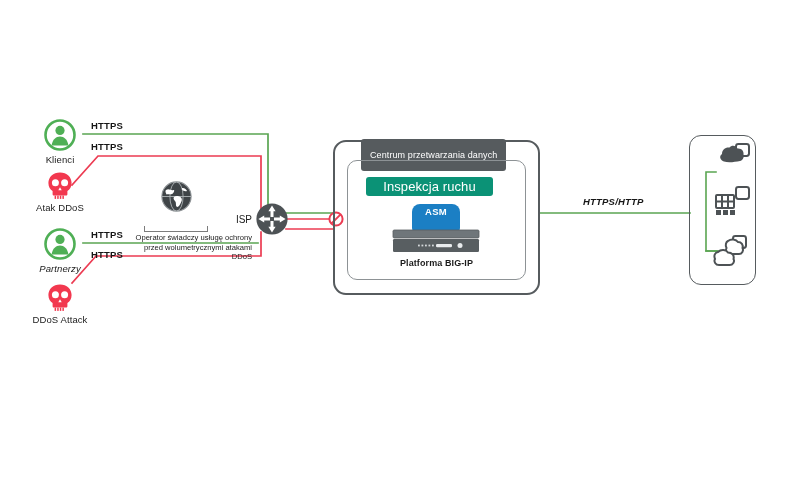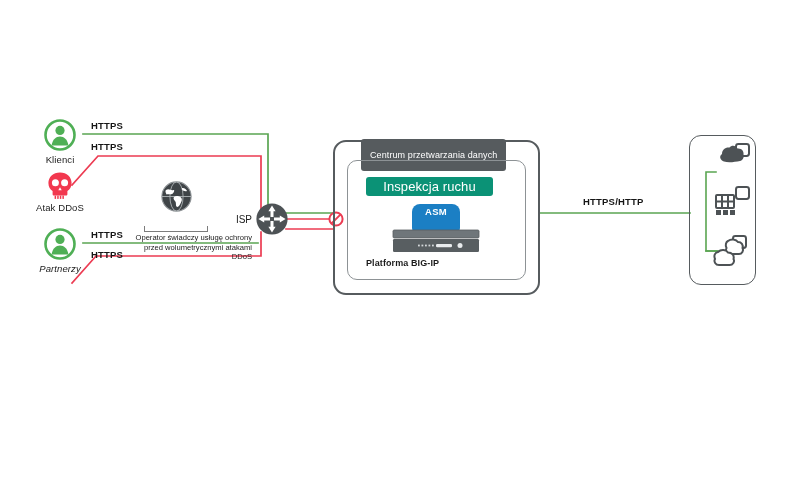--- a/index.html
+++ b/index.html
@@ -160,21 +160,21 @@
     left: 392px;
     top: 229px;
     width: 88px;
     height: 24px;
   }
   #bigip-caption {
     position: absolute;
     left: 366px;
     top: 258px;
     width: 141px;
-    text-align: left;
+    text-align: center;
     font-size: 9px;
     font-weight: bold;
     color: #1b1b1b;
     letter-spacing: .1px;
   }
 
   
   #appstack {
     position: absolute;
     left: 689px;
@@ -254,30 +254,43 @@
 
   <div class="endpoint" style="left:17px; top:227px;font-style:italic;">
     <svg class="glyph" width="34" height="34" viewBox="0 0 34 34">
       <circle cx="17" cy="17" r="14.5" fill="#ffffff" stroke="#4faf55" stroke-width="2.6"></circle>
       <circle cx="17" cy="12.4" r="4.6" fill="#4faf55"></circle>
       <path d="M 8.6 27.5 C 9.6 21.3 13 18.6 17 18.6 C 21 18.6 24.4 21.3 25.4 27.5 Z" fill="#4faf55"></path>
     </svg>
     <span class="caption">Partnerzy</span>
   </div>
 
+  <div class="endpoint" style="left:17px; top:282px;">
+    <svg class="glyph" width="30" height="30" viewBox="0 0 30 30">
+      <path d="M15 2.4 C 8.1 2.4 3.4 7 3.4 13 C 3.4 17 5.3 19.6 7.6 21.1 L 7.6 24.2 C 7.6 25 8.2 25.6 9 25.6 L 21 25.6 C 21.8 25.6 22.4 25 22.4 24.2 L 22.4 21.1 C 24.7 19.6 26.6 17 26.6 13 C 26.6 7 21.9 2.4 15 2.4 Z" fill="#f2384f"></path>
+      <circle cx="10.4" cy="12.7" r="3.5" fill="#ffffff"></circle>
+      <circle cx="19.6" cy="12.7" r="3.5" fill="#ffffff"></circle>
+      <path d="M 15 17.2 L 13.3 20.2 L 16.7 20.2 Z" fill="#ffffff"></path>
+      <rect x="9.6" y="25.6" width="1.5" height="3.3" fill="#f2384f"></rect>
+      <rect x="12.2" y="25.6" width="1.5" height="3.3" fill="#f2384f"></rect>
+      <rect x="14.8" y="25.6" width="1.5" height="3.3" fill="#f2384f"></rect>
+      <rect x="17.4" y="25.6" width="1.5" height="3.3" fill="#f2384f"></rect>
+    </svg>
+    <span class="caption">DDoS Attack</span>
+  </div>
 
   <span class="wire-label" style="left:91px; top:120px;">HTTPS</span>
 
   <span class="wire-label" style="left:91px; top:141px;">HTTPS</span>
 
   <span class="wire-label" style="left:91px; top:229px;">HTTPS</span>
 
   <span class="wire-label" style="left:91px; top:249px;">HTTPS</span>
 
-  <span class="wire-label" style="left:583px; top:196px;">HTTPS/HTTP</span>
+  <span class="wire-label" style="left:583px; top:196px;font-style:italic;">HTTPS/HTTP</span>
 
   <div id="isp-cluster">
     <svg width="33" height="33" viewBox="0 0 33 33" style="display:block;margin:0 auto;">
       <circle cx="16.5" cy="16.5" r="14.6" fill="#3f4447"></circle>
       <circle cx="16.5" cy="16.5" r="14.6" fill="none" stroke="#8d9295" stroke-width="1.1"></circle>
       <ellipse cx="16.5" cy="16.5" rx="6.6" ry="14.6" fill="none" stroke="#aeb3b6" stroke-width="0.9"></ellipse>
       <line x1="2" y1="16.5" x2="31" y2="16.5" stroke="#aeb3b6" stroke-width="0.9"></line>
       <path d="M 6 10 C 9 8 11 11 13.5 10 C 15 9.3 14 13 12 14 C 10 15 8 13.5 6.5 14.5 C 5.5 12.5 5 11 6 10 Z" fill="#ffffff"></path>
       <path d="M 14 17 C 16 15.5 19 16 21 17.5 C 22.8 19 21.5 22 20 24.5 C 18.8 26.5 17.5 27.5 16.5 26.5 C 15.5 25.5 16.5 22.5 15 21 C 13.8 19.8 13 18 14 17 Z" fill="#ffffff"></path>
       <path d="M 22 8 C 24 7.5 26.5 9 27 11 C 25 11.5 23 11 22 9.5 Z" fill="#ffffff"></path>

